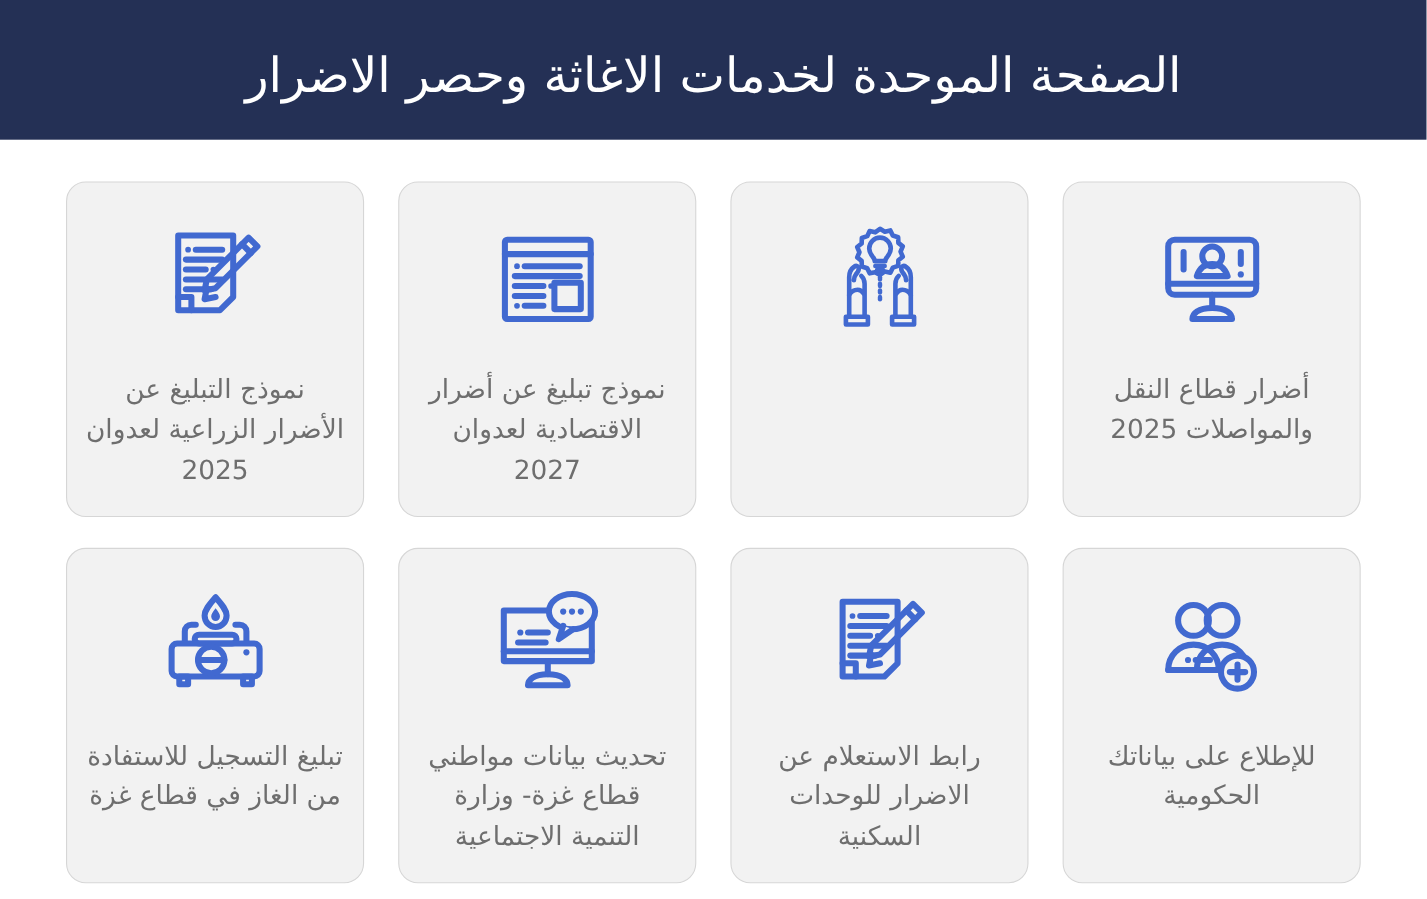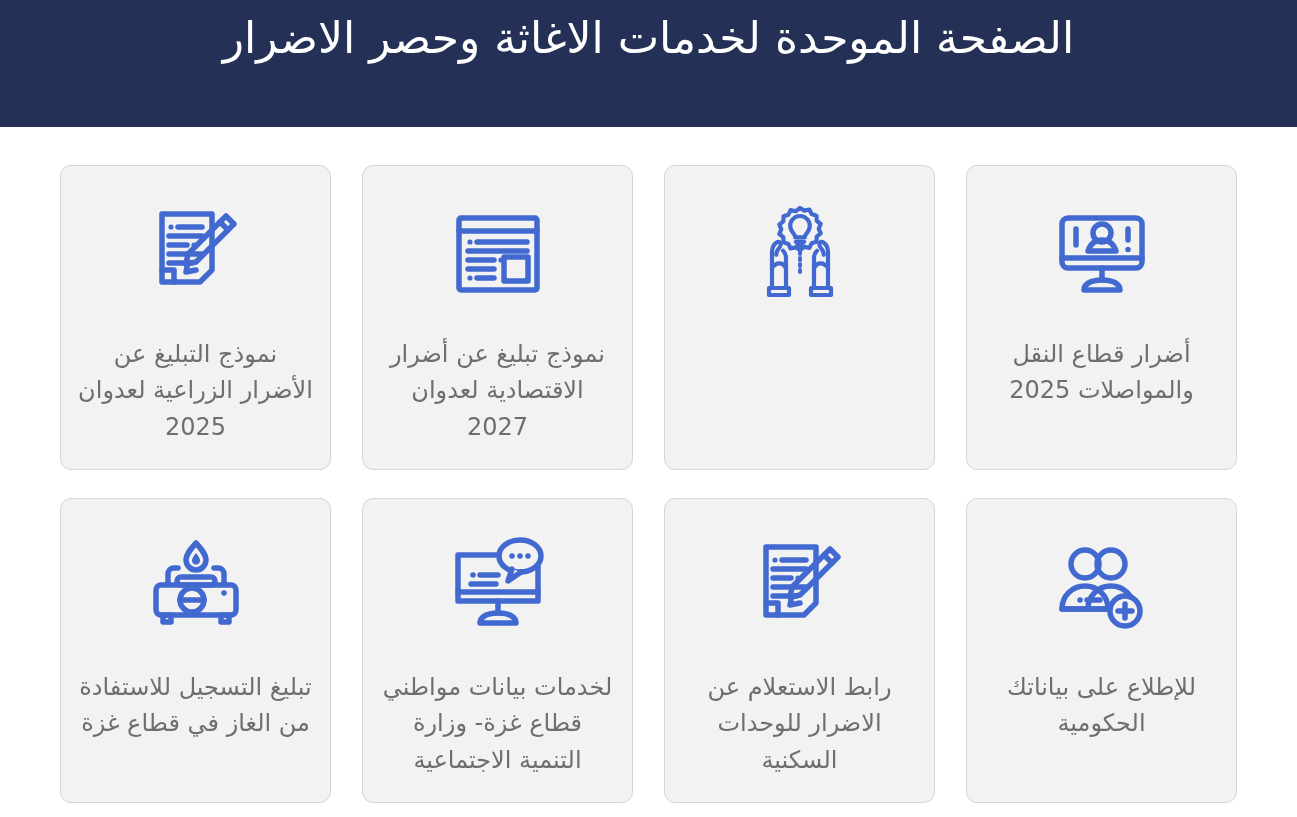--- a/index.html
+++ b/index.html
@@ -12,21 +12,21 @@
     background:#ffffff;
     font-family:"DejaVu Sans", sans-serif;
   }
 
   
   .page-header {
     width:1297px;
     height:127px;
     background:#243055;
     display:flex;
-    align-items:flex-start;
+    align-items:center;
     justify-content:center;
     padding-top:12px;
   }
   .page-header .title {
     color:#ffffff;
     font-size:44px;
     line-height:1.18;
     font-weight:400;
     letter-spacing:0px;
     white-space:nowrap;
@@ -41,21 +41,21 @@
     display:grid;
     grid-template-columns:repeat(4, 1fr);
     column-gap:31px;
     row-gap:28px;
     direction:rtl;
   }
 
   .service-card {
     background:#f2f2f2;
     border:1px solid #d6d6d6;
-    border-radius:11px;
+    border-radius:18px;
     height:305px;
     padding:36px 16px 14px 16px;
     display:flex;
     flex-direction:column;
     align-items:center;
     cursor:pointer;
     overflow:hidden;
   }
 
   .card-icon {
@@ -216,21 +216,21 @@
         <line x1="25" y1="49" x2="50" y2="49"></line>
         <line x1="52" y1="66" x2="52" y2="78"></line>
         <path d="M34 88c0-5 5-10 18-10s18 5 18 10z"></path>
         <ellipse cx="74" cy="21" rx="21" ry="16" fill="#f2f2f2"></ellipse>
         <path d="M66 34l-4 12 13-9" fill="#f2f2f2"></path>
         <circle cx="66" cy="21" r="2.8" fill="#4169d0" stroke="none"></circle>
         <circle cx="74" cy="21" r="2.8" fill="#4169d0" stroke="none"></circle>
         <circle cx="82" cy="21" r="2.8" fill="#4169d0" stroke="none"></circle>
       </svg>
     </span>
-    <div class="card-label">لخدمات بيانات مواطني قطاع غزة- وزارة التنمية الاجتماعية</div>
+    <div class="card-label">تحديث بيانات مواطني قطاع غزة- وزارة التنمية الاجتماعية</div>
   </div>
 
   <div class="service-card">
     <span class="card-icon">
       <svg viewBox="0 0 104 104" fill="none" stroke="#4169d0" stroke-width="5.5" stroke-linecap="round" stroke-linejoin="round">
         <path d="M52 8c-6 7-10 11.5-10 16.5C42 30.5 46.5 35 52 35s10-4.5 10-10.5C62 19.5 58 15 52 8z"></path>
         <path d="M52 18c-2.6 3.4-4 5.4-4 7.4 0 2.4 1.8 4.2 4 4.2s4-1.8 4-4.2c0-2-1.4-4-4-7.4z" fill="#4169d0" stroke="none"></path>
         <path d="M24 48V39c0-3.6 2.6-6 6-6h4"></path>
         <path d="M80 48V39c0-3.6-2.6-6-6-6h-4"></path>
         <rect x="33" y="42" width="38" height="8" rx="4"></rect>

